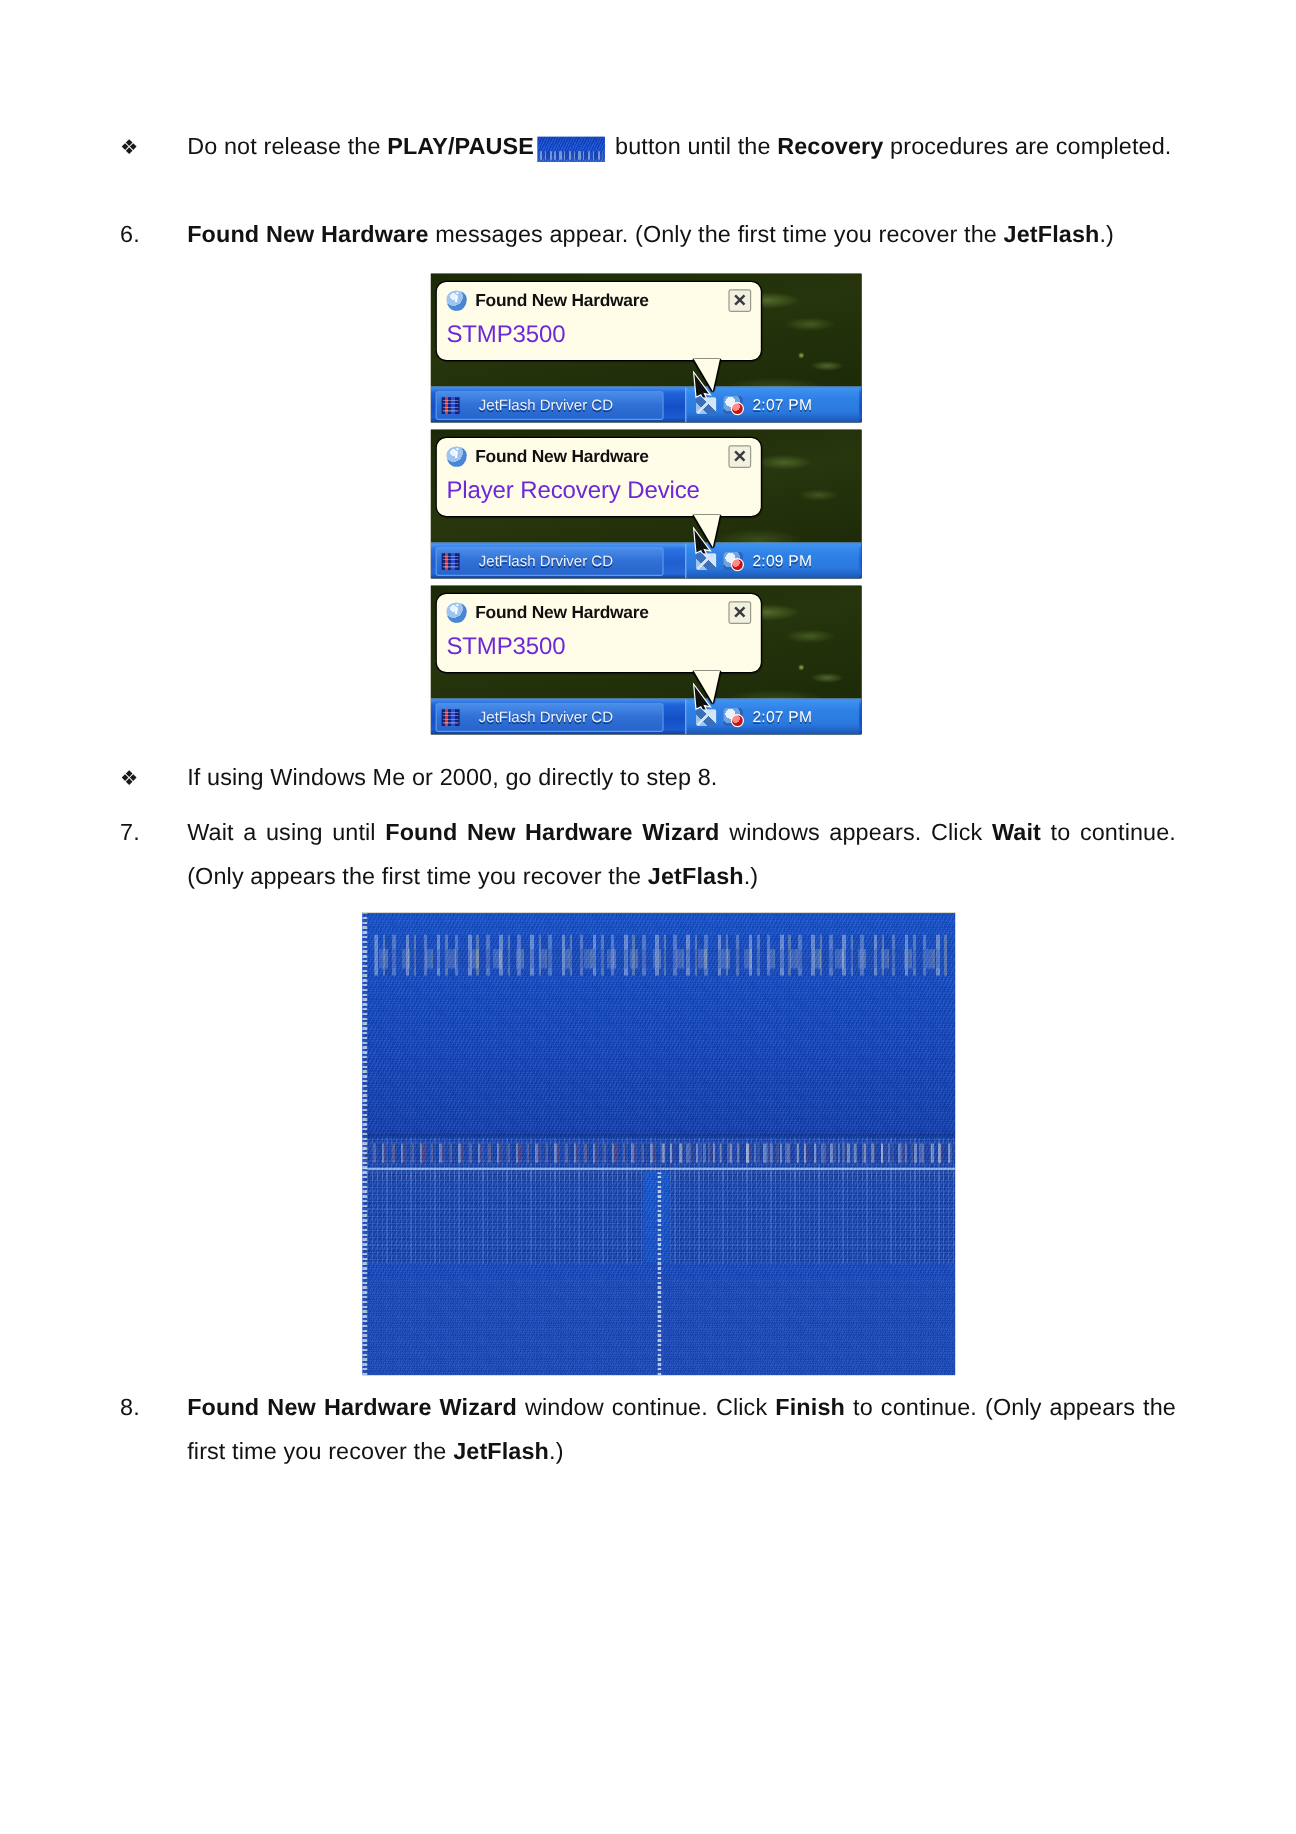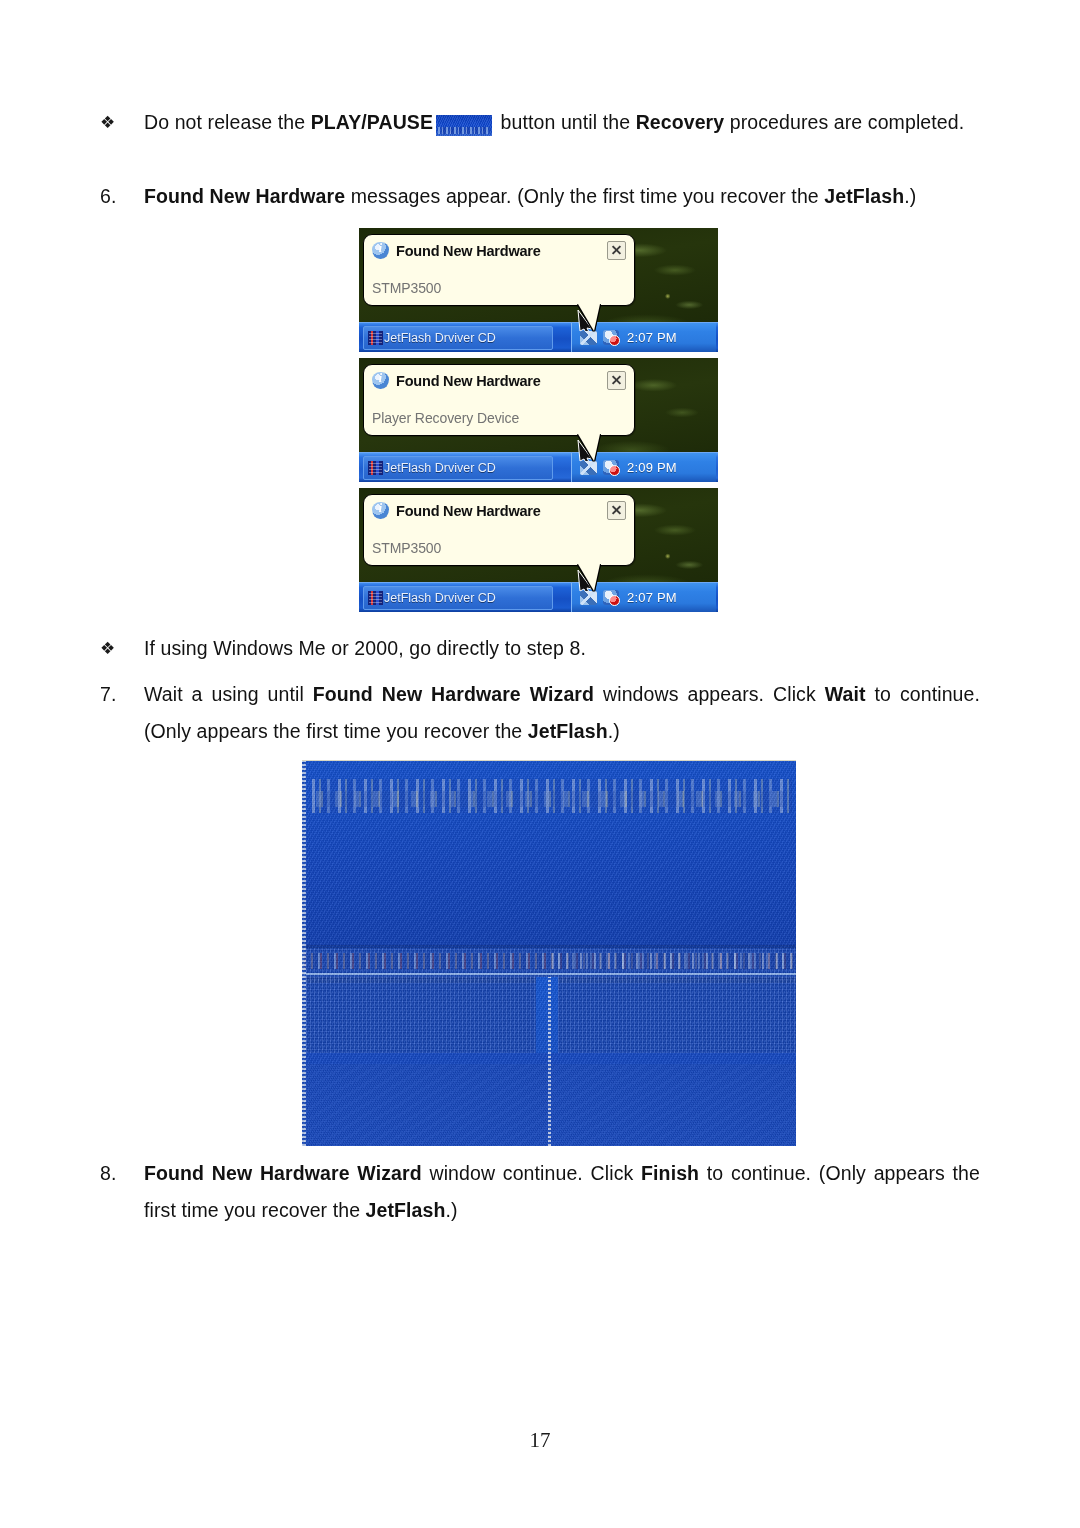--- a/index.html
+++ b/index.html
@@ -38,21 +38,21 @@
     width: 44px;
     text-align: left;
     font-size: 19.5px;
     line-height: 37px;
   }
   .marker.diamond {
     font-size: 17px;
     color: #1a1a1a;
   }
   .body-text {
-    margin-left: 44px;
+    margin-left: 56px;
     display: block;
   }
   .justify {
     text-align: justify;
     text-justify: inter-word;
   }
   b, .b { font-weight: bold; }
 
   .inline-img {
     display: inline-block;
@@ -109,21 +109,21 @@
   }
   .shot .taskbar.bright {
     background: linear-gradient(180deg, #4f9af5 0%, #2b72e2 16%, #1f5fd0 55%, #2668d8 86%, #113f9e 100%);
   }
   .tb-btn {
     height: 22px;
     margin-left: 4px;
     padding: 0 8px 0 4px;
     display: flex;
     align-items: center;
-    gap: 1px;
+    gap: 16px;
     background: linear-gradient(180deg, #4a8ce8 0%, #2f6fd6 50%, #2765cc 100%);
     border: 1px solid #5f9bec;
     border-radius: 2px;
     min-width: 176px;
   }
   .tb-btn .cd-icon {
     width: 15px; height: 14px;
     background:
       linear-gradient(90deg, #14227a 0 3px, #d43a3a 3px 5px, #14227a 5px 8px, #2b4fd0 8px 11px, #14227a 11px 15px);
     position: relative;
@@ -247,23 +247,23 @@
   .balloon .b-close::after {
     content: "";
     position: absolute;
     left: 3px; right: 3px; top: 7px;
     height: 2px;
     background: #3a3a3a;
   }
   .balloon .b-close::before { transform: rotate(45deg); }
   .balloon .b-close::after  { transform: rotate(-45deg); }
   .balloon .b-body {
-    margin-top: 20px;
-    font-size: 14px;
-    color: #737373;
+    margin-top: 8px;
+    font-size: 20px;
+    color: #6d28d9;
     white-space: nowrap;
     letter-spacing: -0.1px;
   }
   .balloon .tail {
     position: absolute;
     right: 34px;
     bottom: -26px;
     width: 0; height: 0;
     border-left: 16px solid transparent;
     border-right: 6px solid transparent;
@@ -526,15 +526,14 @@
     <div class="wz-left-edge"></div>
 
     <div class="wz-noise"></div>
   </div>
 
   <div class="para justify" style="left:100px; top:1155px; width:880px;">
     <span class="marker">8.</span>
     <span class="body-text"><b>Found New Hardware Wizard</b><span> window continue. Click </span><b>Finish</b><span> to continue. (Only appears the first time you recover the </span><b>JetFlash</b><span>.)</span></span>
   </div>
 
-  <div class="page-number" style="top:1428px;">17</div>
 
 </div>
 
 </body></html>

